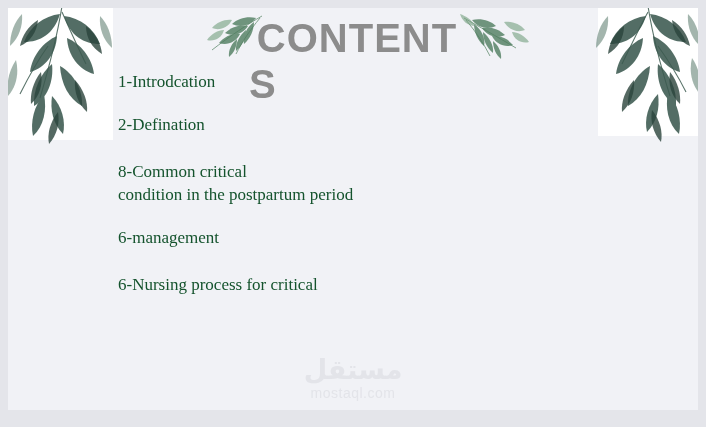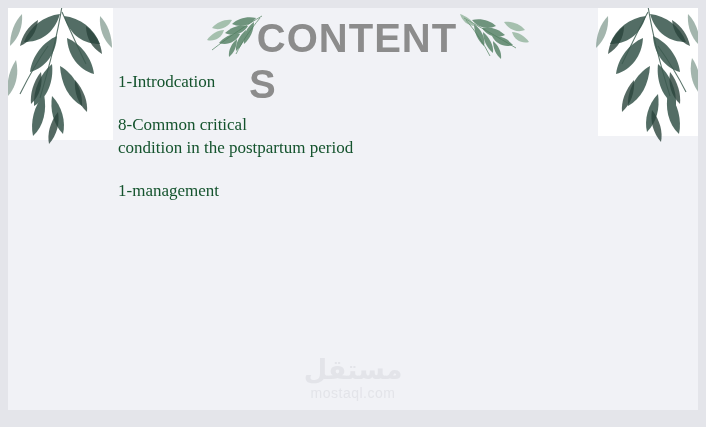--- a/index.html
+++ b/index.html
@@ -263,23 +263,25 @@
       </svg>
     </div>
 
     <div id="title-row">
       <span id="title-text">CONTENT</span>
     </div>
     <div id="title-overflow">S</div>
 
     <div id="content-list">
       <div class="content-item gap-sm">1-Introdcation</div>
+      <div class="content-item gap-md">2-Defination</div>
       <div class="content-item gap-sm">8-Common critical
 condition in the postpartum period</div>
-      <div class="content-item gap-md">1-management</div>
+      <div class="content-item gap-md">6-management</div>
+      <div class="content-item">6-Nursing process for critical</div>
     </div>
 
     <div id="watermark">
       <span id="watermark-ar">مستقل</span>
       <span id="watermark-url">mostaql.com</span>
     </div>
 
   </div>
 
   <div id="bottom-band"></div>

